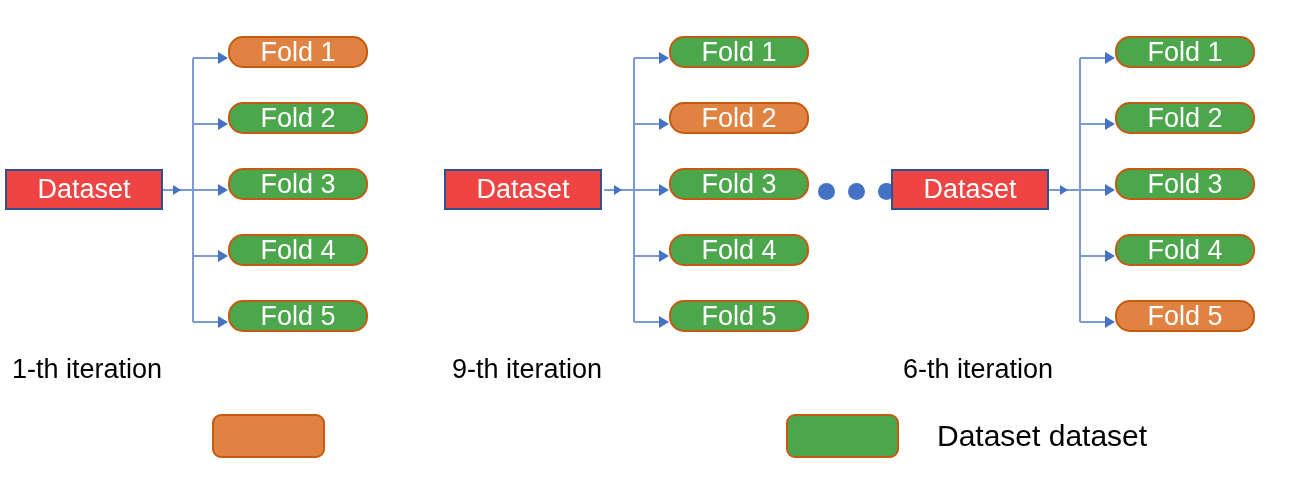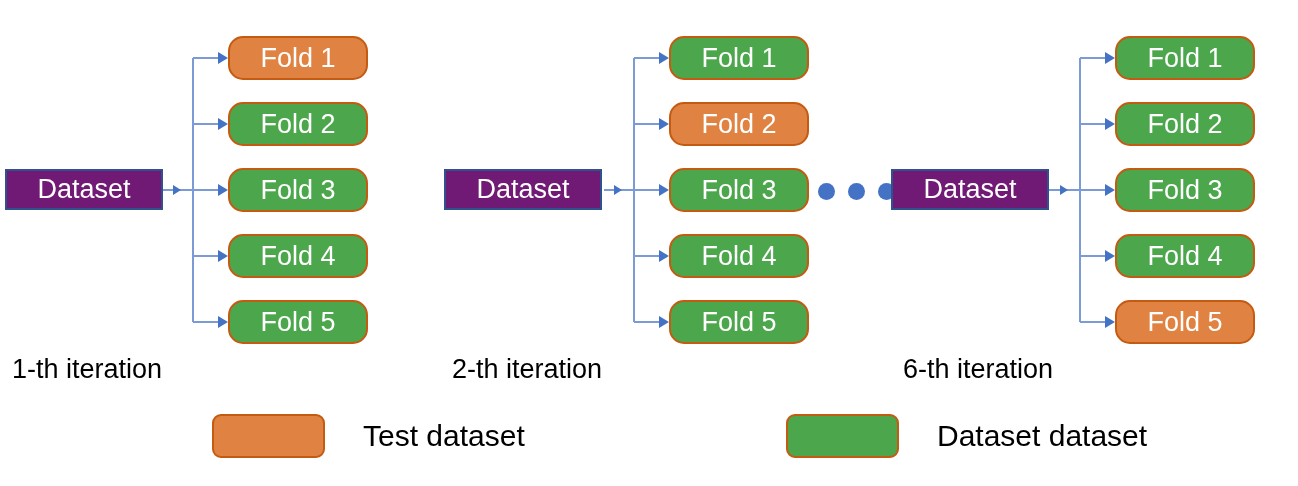--- a/index.html
+++ b/index.html
@@ -27,40 +27,40 @@
     top: 0;
     width: 420px;
     height: 400px;
   }
 
   
   .dataset-box {
     position: absolute;
     width: 158px;
     height: 41px;
-    background: #701a75;
+    background: #ef4444;
     border: 2px solid #2F528F;
     box-sizing: border-box;
     display: flex;
     align-items: center;
     justify-content: center;
     color: #ffffff;
     font-size: 27px;
     letter-spacing: 0px;
     line-height: 1;
   }
 
   
   .fold-col {
     position: absolute;
   }
   .fold-box {
     position: absolute;
     width: 140px;
-    height: 44px;
+    height: 32px;
     box-sizing: border-box;
     border-radius: 15px;
     border: 2px solid #C55A11;
     display: flex;
     align-items: center;
     justify-content: center;
     color: #ffffff;
     font-size: 27px;
     line-height: 1;
   }
@@ -214,21 +214,21 @@
           <span>Fold 3</span>
         </div>
       <div class="fold-box train" style="left:230px; top:234px;">
           <span>Fold 4</span>
         </div>
       <div class="fold-box train" style="left:230px; top:300px;">
           <span>Fold 5</span>
         </div>
     </div>
 
-    <div class="iter-label" style="left:-122px;">2-th iteration</div>
+    <div class="iter-label" style="left:-122px;">9-th iteration</div>
   </div>
 
   <div class="ellipsis">
     <span class="dot"></span>
     <span class="dot"></span>
     <span class="dot"></span>
   </div>
 
   <div class="group" style="left:888px;">
 
@@ -272,21 +272,20 @@
       <div class="fold-box test" style="left:227px; top:300px;">
           <span>Fold 5</span>
         </div>
     </div>
 
     <div class="iter-label" style="left:-120px;">6-th iteration</div>
   </div>
 
   <div class="legend-item" style="left:212px; top:414px;">
     <span class="legend-swatch test"></span>
-    <span class="legend-text">Test dataset</span>
   </div>
 
   <div class="legend-item" style="left:786px; top:414px;">
     <span class="legend-swatch train"></span>
     <span class="legend-text">Dataset dataset</span>
   </div>
 
 </div>
 
 </body></html>

